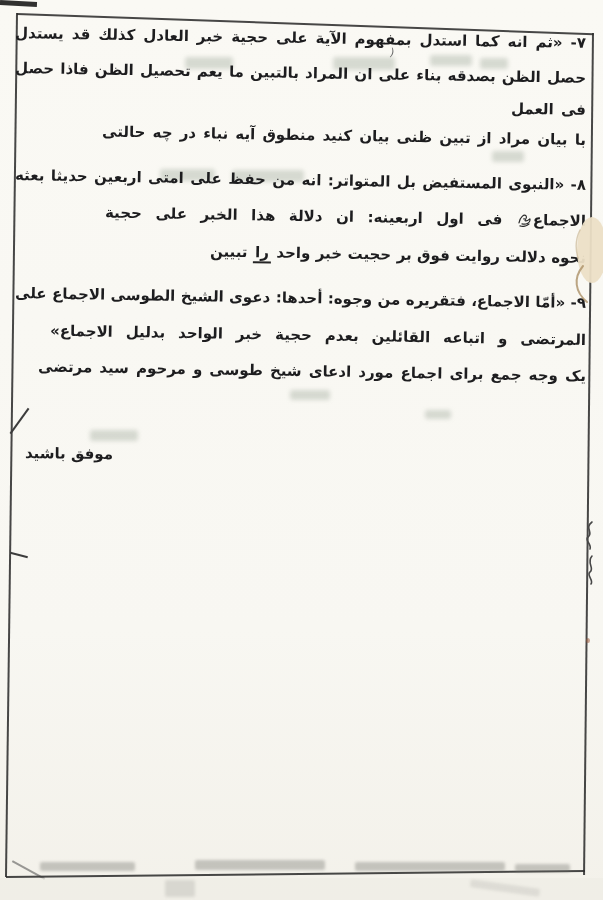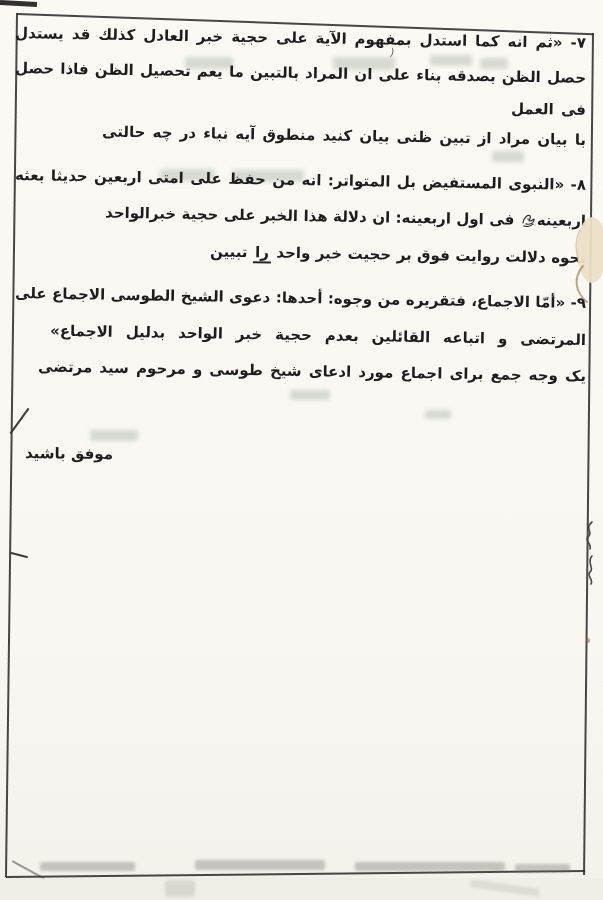--- a/index.html
+++ b/index.html
@@ -63,21 +63,21 @@
   <div class="ghost" style="left:90px;top:430px;width:48px;height:11px;"></div>
   <div class="ghost" style="left:425px;top:410px;width:26px;height:9px;"></div>
 
   <div class="line" style="top:33px;left:15px;right:17px;">٧- «ثم انه كما استدل بمفهوم الآية على حجية خبر العادل كذلك قد يستدل بمنطوقها على حجية خبر غير العادل اذا</div>
   <div class="line" style="top:68px;left:15px;right:17px;">حصل الظن بصدقه بناء على ان المراد بالتبين ما يعم تحصيل الظن فاذا حصل من الخارج ظن بصدق خبر الفاسق كفى</div>
   <div class="line" style="top:100px;left:511px;right:17px;">فى العمل به»</div>
   <div class="line" style="top:130px;left:102px;right:17px;">با بيان مراد از تبين ظنى بيان كنيد منطوق آيه نباء در چه حالتى دلالت بر حجيت خبر فاسق دارد؟</div>
 
   <div class="line" style="top:175px;left:15px;right:17px;">٨- «النبوى المستفيض بل المتواتر: انه من حفظ على امتى اربعين حديثا بعثه الله فقيها عالما يوم القيامة» قال شيخنا</div>
   <div class="line" style="top:211px;left:105px;right:17px;">
-    <span>اربعينه</span><span class="seal"><svg width="15" height="16" viewBox="0 0 15 16">
+    <span>الاجماع</span><span class="seal"><svg width="15" height="16" viewBox="0 0 15 16">
           <g fill="none" stroke="#2c2c2c" stroke-width="1.2" stroke-linecap="round">
             <path d="M2 11 C3 5 7 2 9 4 C11 6 6 9 9 9 C12 9 13 5 13 8 C13 11 9 13 5 12"></path>
             <path d="M3 14 C6 15 10 14 12 12"></path>
             <circle cx="7" cy="7" r="0.8" fill="#2c2c2c" stroke="none"></circle>
           </g>
         </svg></span>
     <span>فى اول اربعينه: ان دلالة هذا الخبر على حجية خبرالواحد لايقصر عن دلالة آيه النفر»</span>
   </div>
   <div class="line" style="top:248px;left:210px;right:17px;">
     <span>نحوه دلالت روايت فوق بر حجيت خبر واحد</span>

